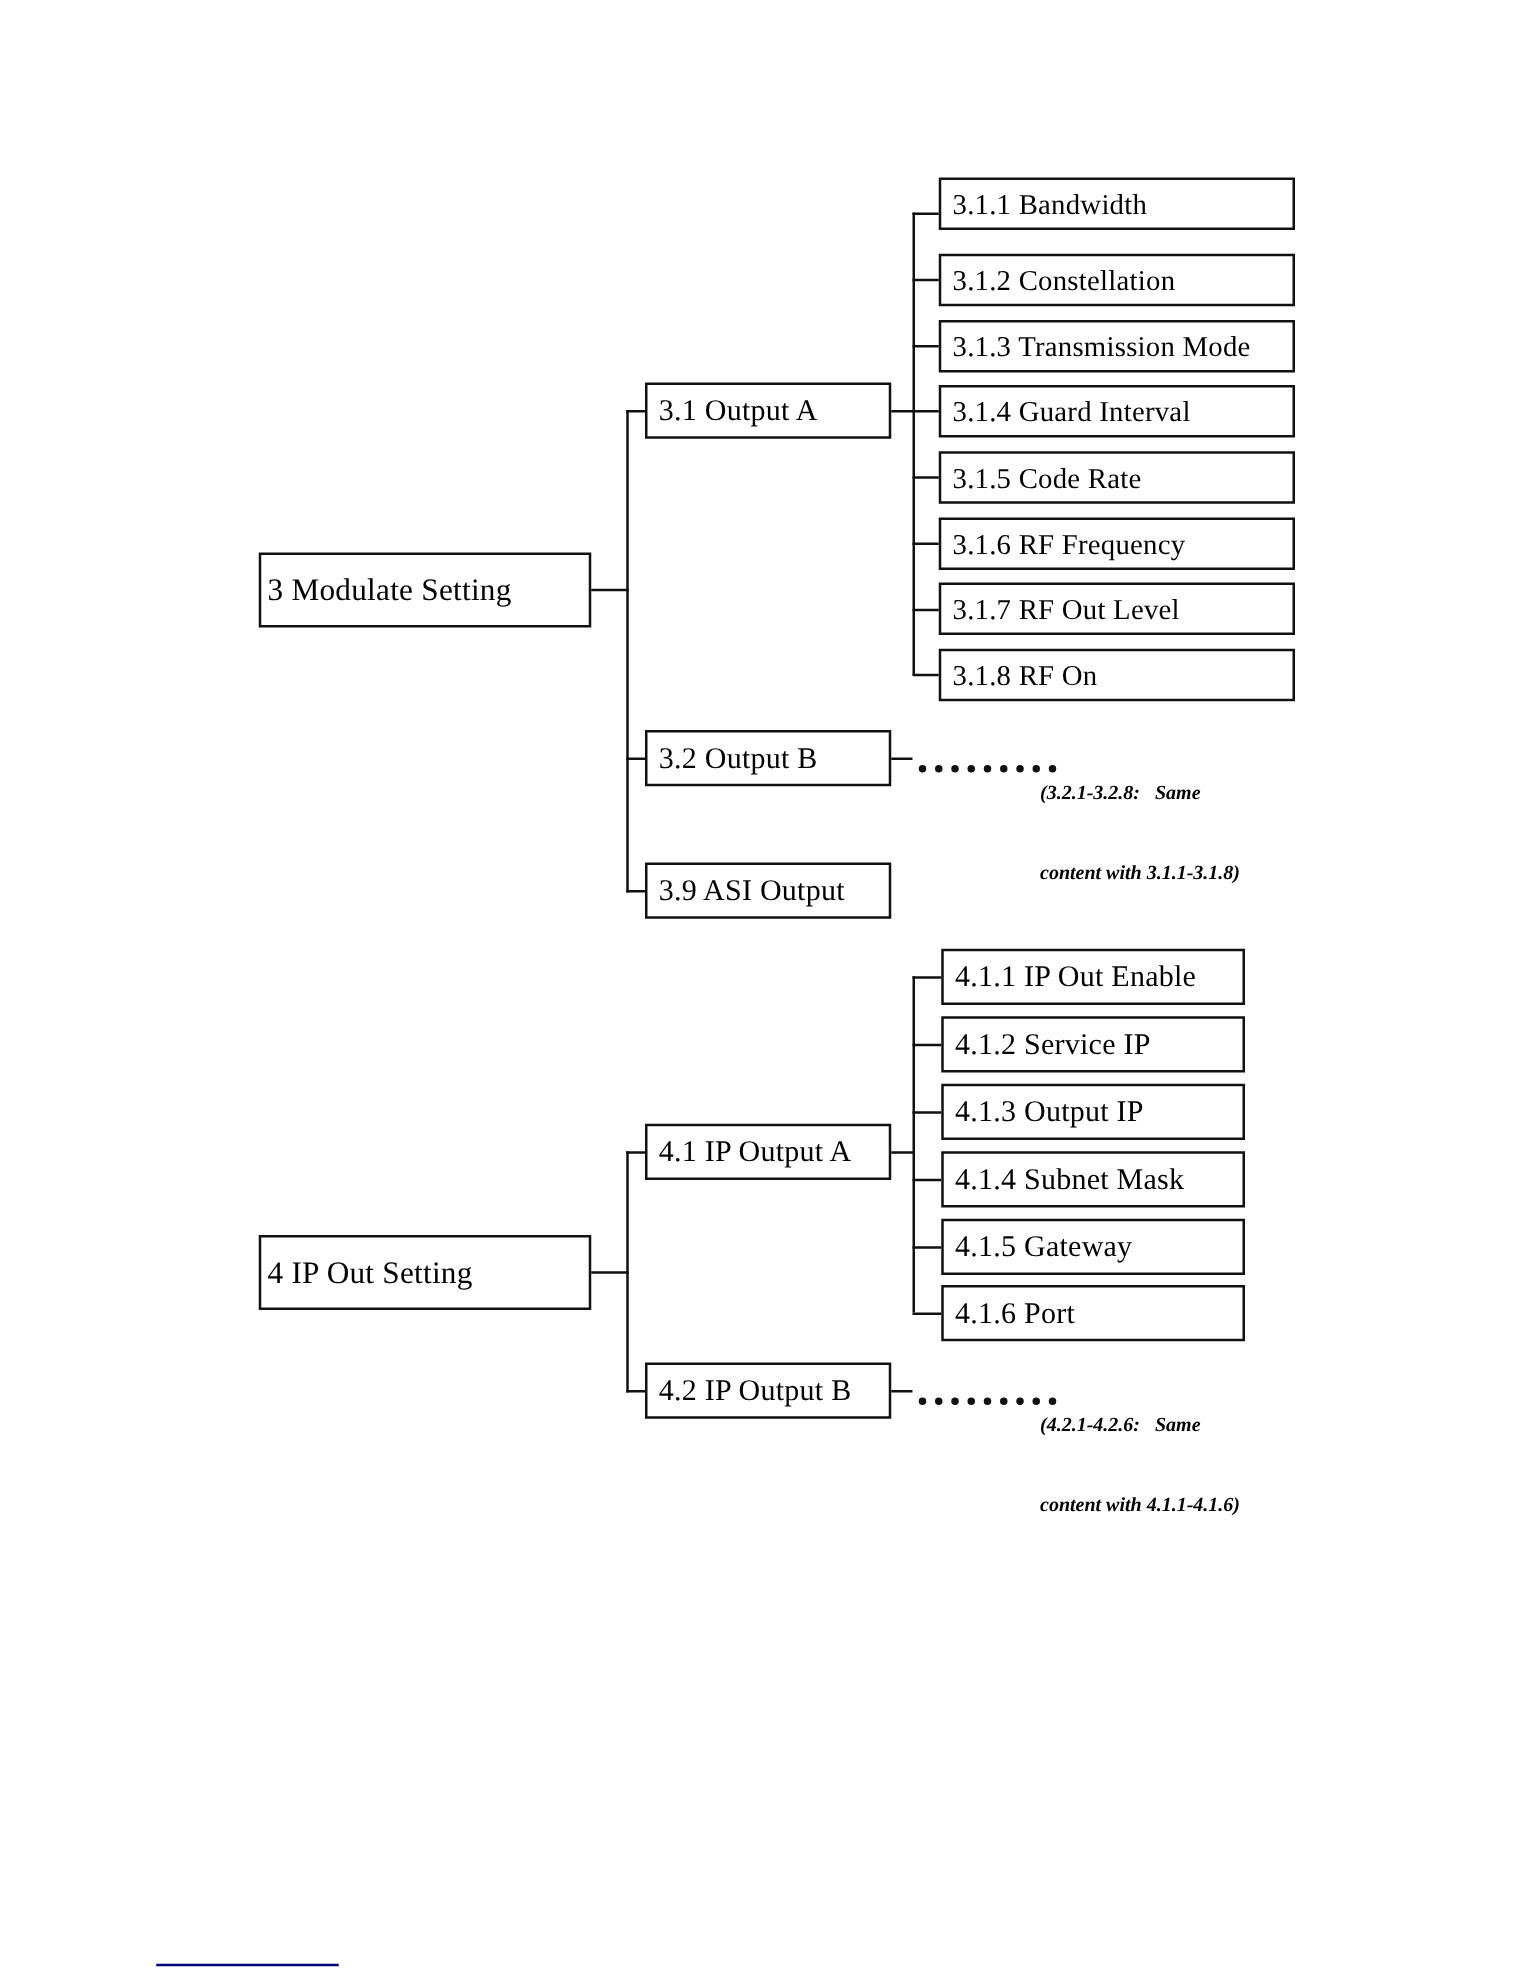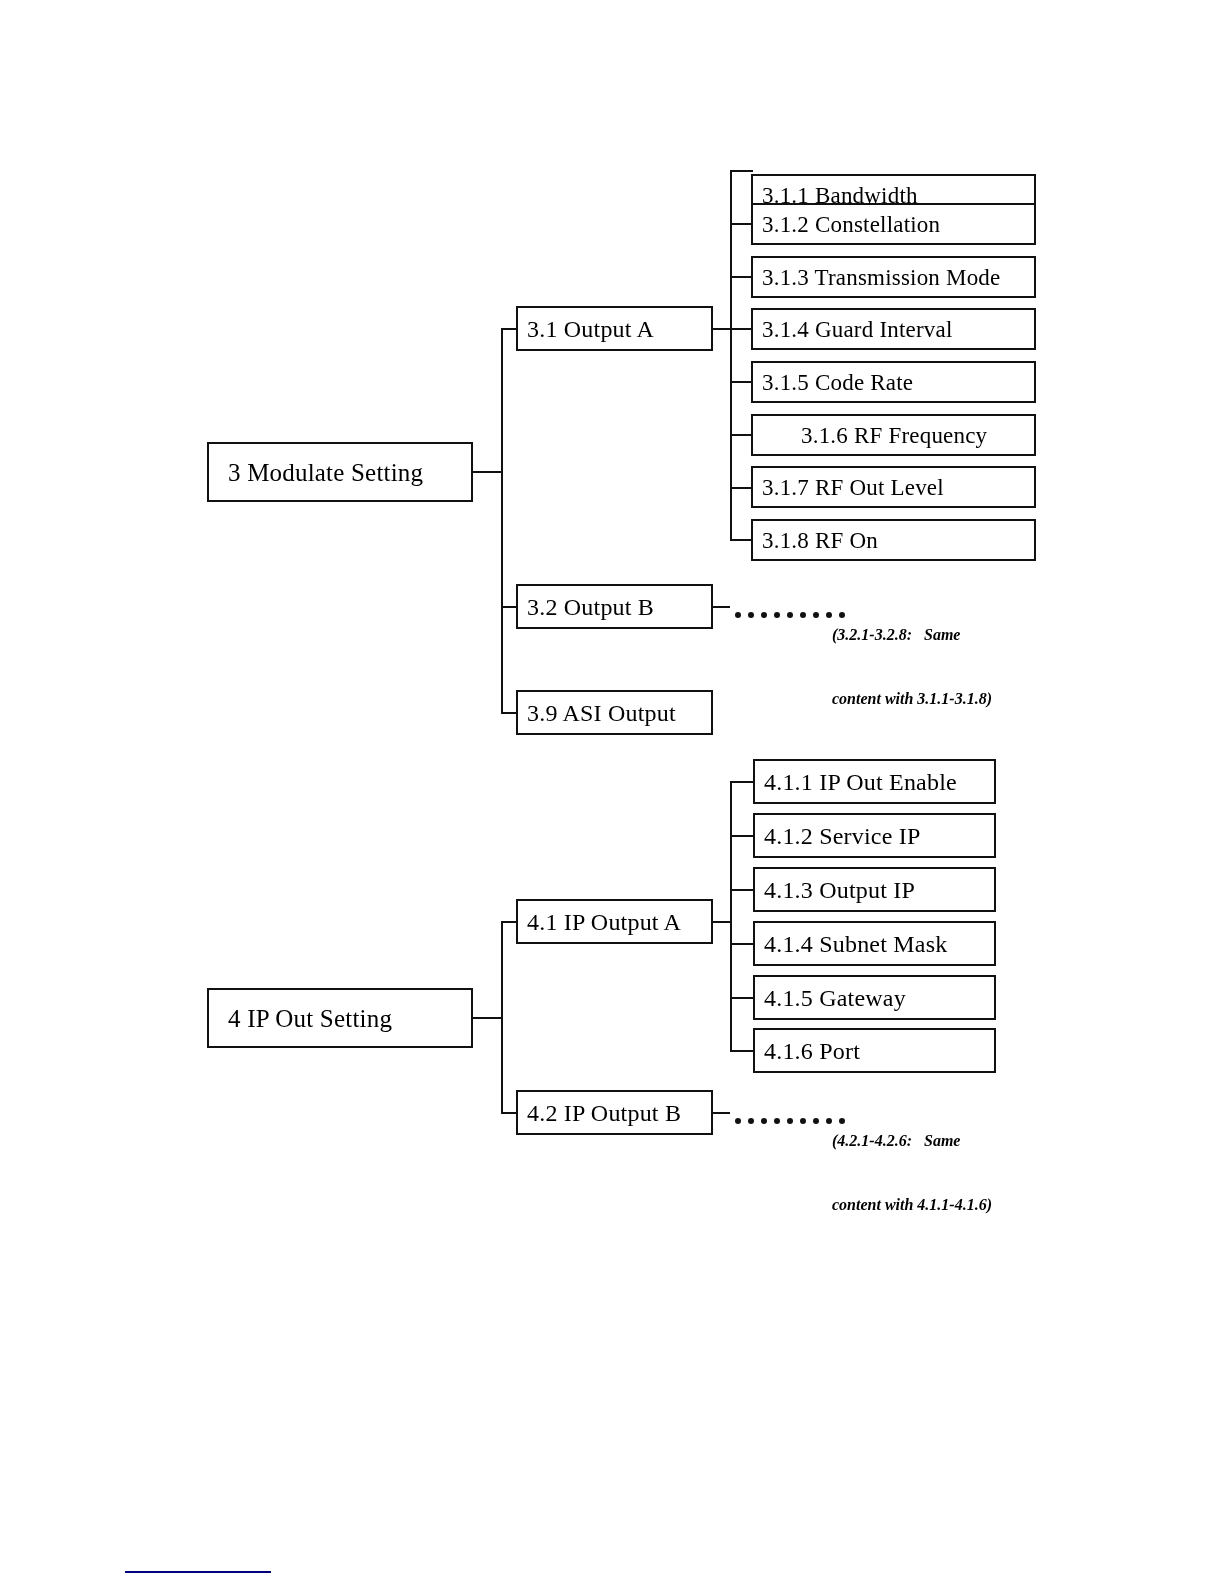--- a/index.html
+++ b/index.html
@@ -36,21 +36,21 @@
     font-weight: 400;
     letter-spacing: 0.2px;
   }
   
   .node.root {
     width: 266px;
     height: 60px;
     left: 207px;
     border-width: 2px;
   }
-  .node.root .node-label { font-size: 25px; padding-left: 19px; }
+  .node.root .node-label { font-size: 25px; padding-left: 5px; }
 
   
   .node.mid {
     width: 197px;
     height: 45px;
     left: 516px;
   }
   .node.mid .node-label { font-size: 24px; }
 
   
@@ -147,36 +147,36 @@
 
   <div class="conn h" style="left:730px; top:170px; width:23px;"></div>
   <div class="conn h" style="left:730px; top:223px; width:23px;"></div>
   <div class="conn h" style="left:730px; top:276px; width:23px;"></div>
   <div class="conn h" style="left:730px; top:328px; width:23px;"></div>
   <div class="conn h" style="left:730px; top:381px; width:23px;"></div>
   <div class="conn h" style="left:730px; top:434px; width:23px;"></div>
   <div class="conn h" style="left:730px; top:487px; width:23px;"></div>
   <div class="conn h" style="left:730px; top:539px; width:23px;"></div>
 
-  <div class="node leaf1" style="top:142px;margin-top:32px;">
+  <div class="node leaf1" style="top:142px;">
     <span class="node-label">3.1.1 Bandwidth</span>
   </div>
   <div class="node leaf1" style="top:203px;">
     <span class="node-label">3.1.2 Constellation</span>
   </div>
   <div class="node leaf1" style="top:256px;">
     <span class="node-label">3.1.3 Transmission Mode</span>
   </div>
   <div class="node leaf1" style="top:308px;">
     <span class="node-label">3.1.4 Guard Interval</span>
   </div>
   <div class="node leaf1" style="top:361px;">
     <span class="node-label">3.1.5 Code Rate</span>
   </div>
-  <div class="node leaf1" style="top:414px;padding-left:39px;">
+  <div class="node leaf1" style="top:414px;">
     <span class="node-label">3.1.6 RF Frequency</span>
   </div>
   <div class="node leaf1" style="top:466px;">
     <span class="node-label">3.1.7 RF Out Level</span>
   </div>
   <div class="node leaf1" style="top:519px;">
     <span class="node-label">3.1.8 RF On</span>
   </div>
 
   <div class="conn h" style="left:713px; top:606px; width:17px;"></div>

